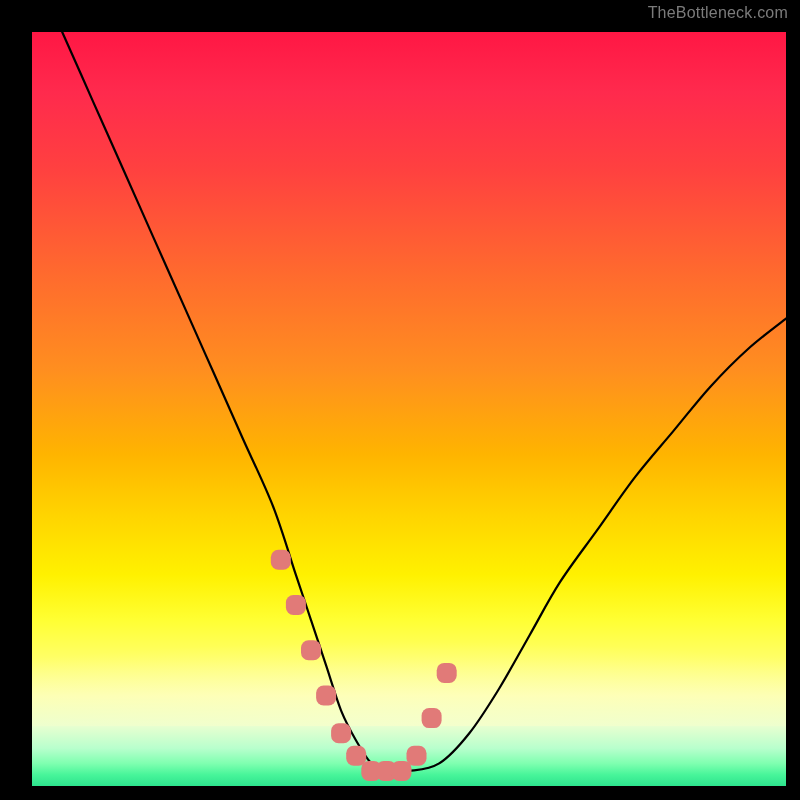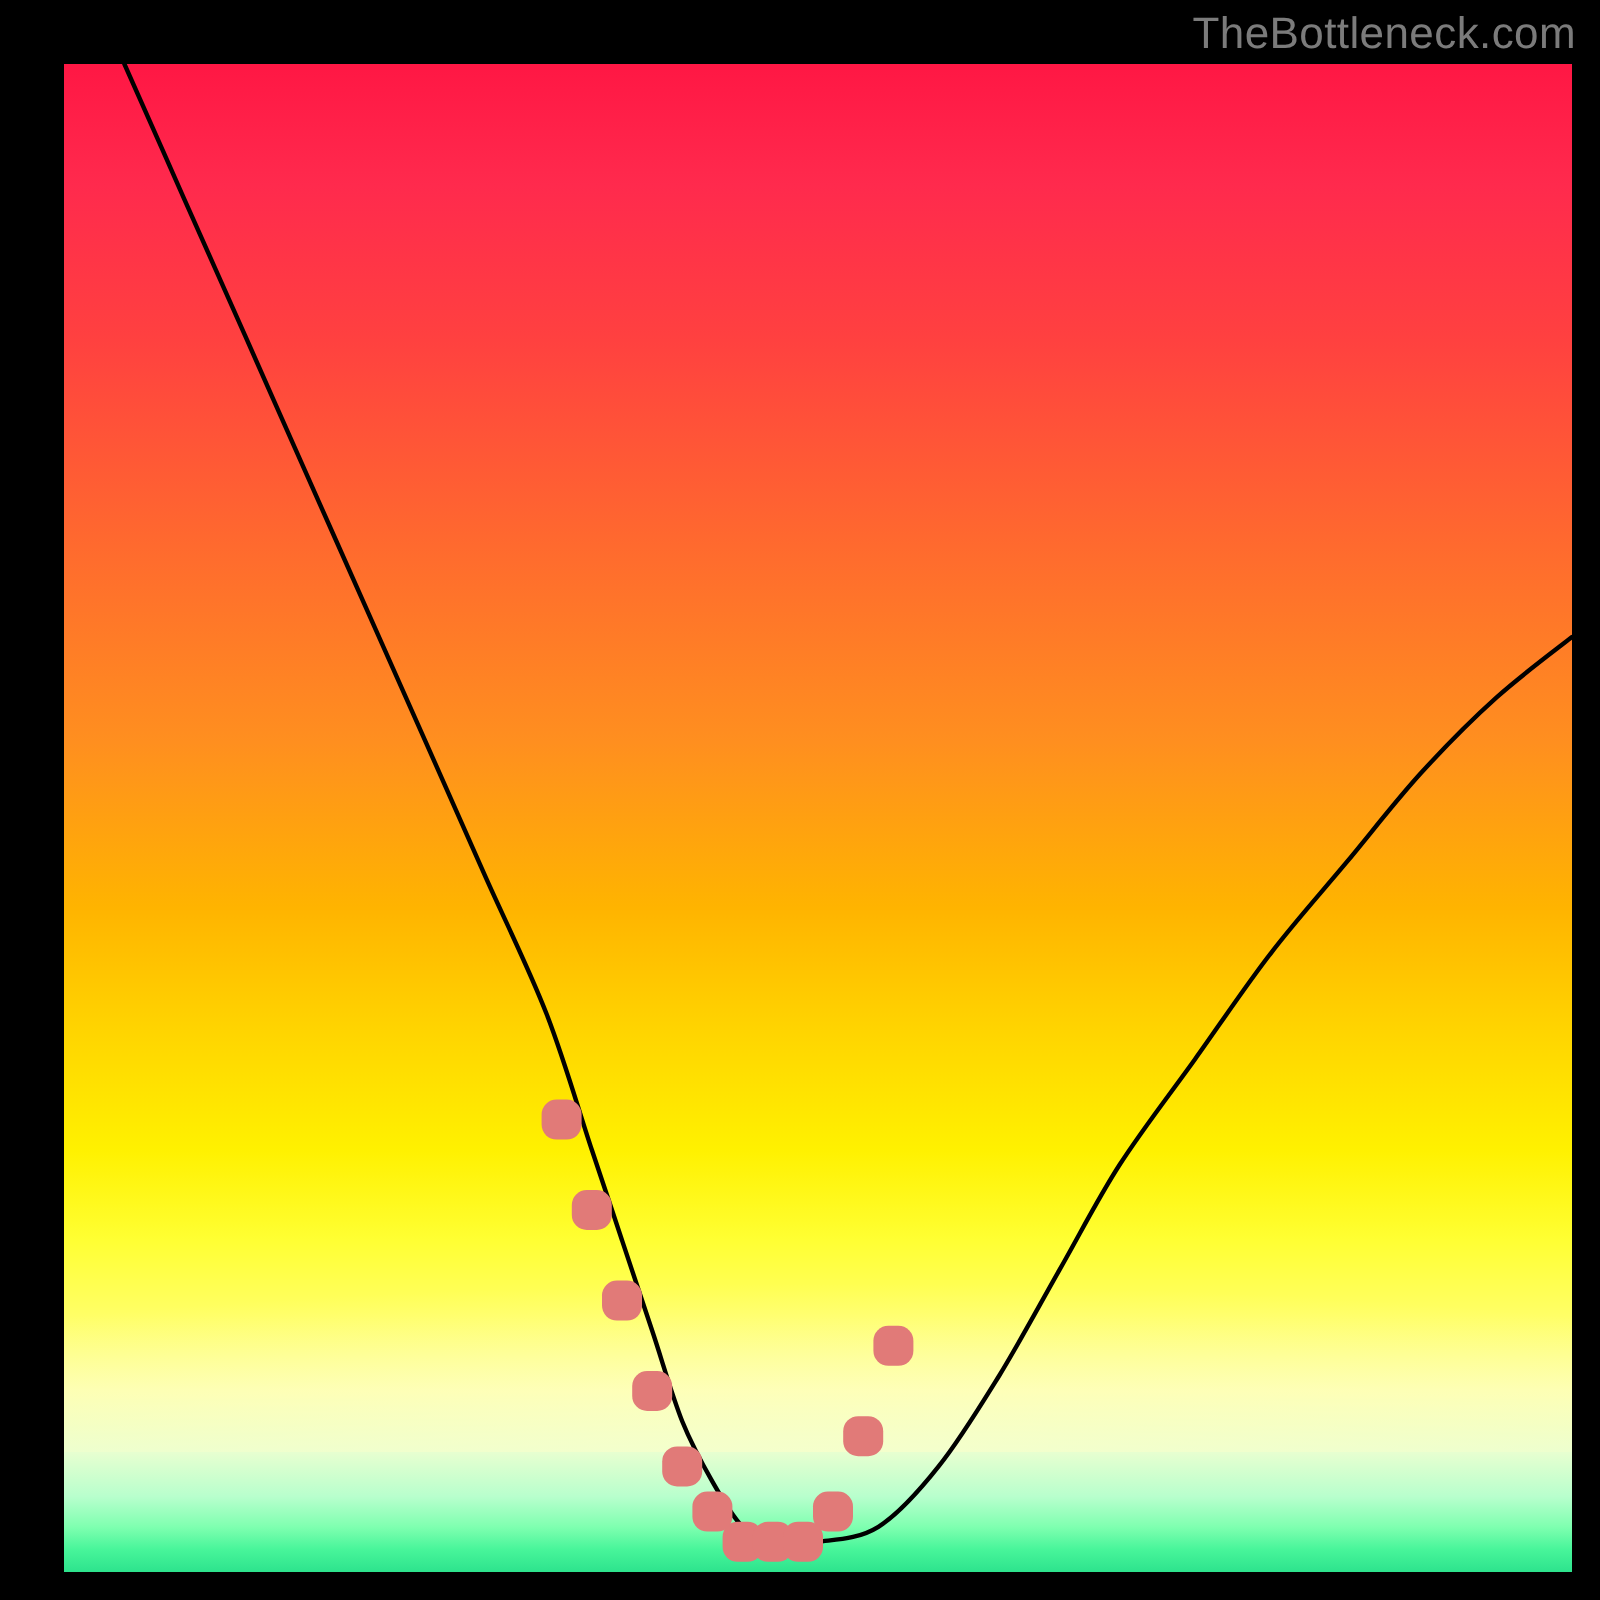--- a/index.html
+++ b/index.html
@@ -57,21 +57,21 @@
       rgba(255,255,200,0.55) 0%,
       rgba(255,255,200,0.25) 40%,
       rgba(255,255,200,0.0) 70%);
     pointer-events: none;
   }
   .watermark {
     position: absolute;
     top: 4px;
     right: 12px;
     color: #7b7b7b;
-    font-size: 22px;
+    font-size: 16px;
     font-weight: 500;
     letter-spacing: 0.2px;
     user-select: none;
   }
   svg.curve {
     position: absolute;
     inset: 0;
     width: 100%;
     height: 100%;
     overflow: visible;

